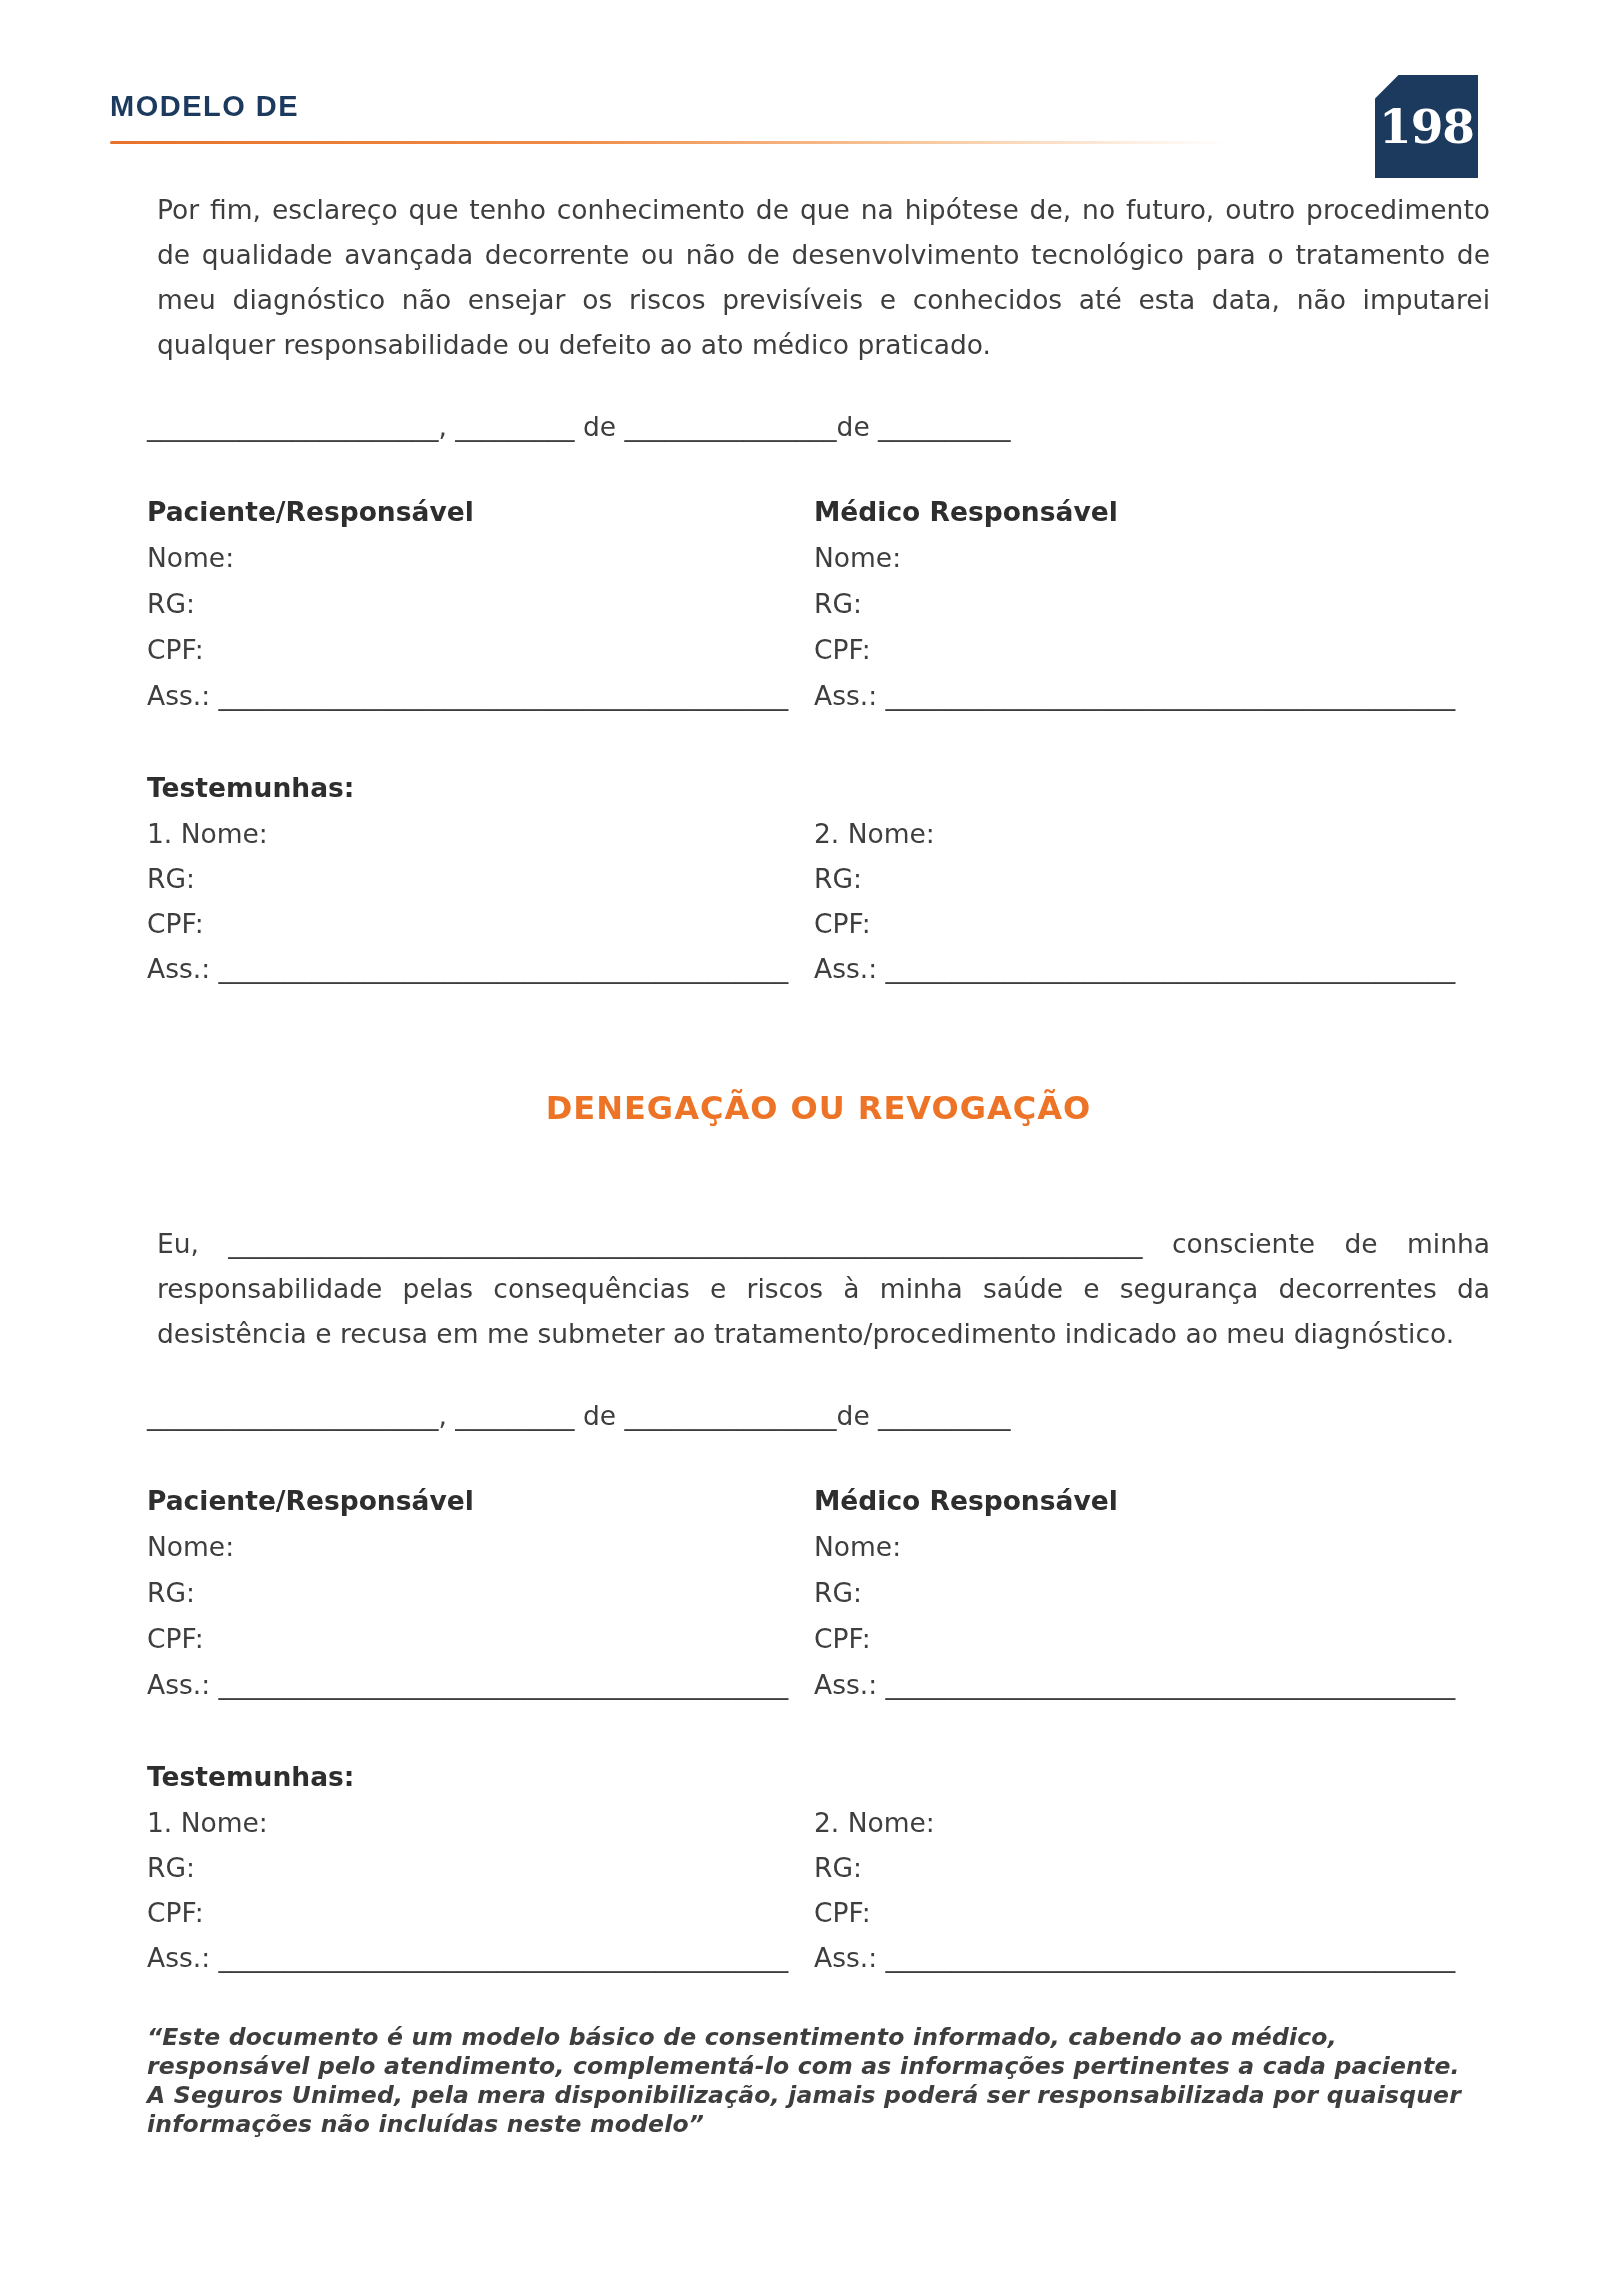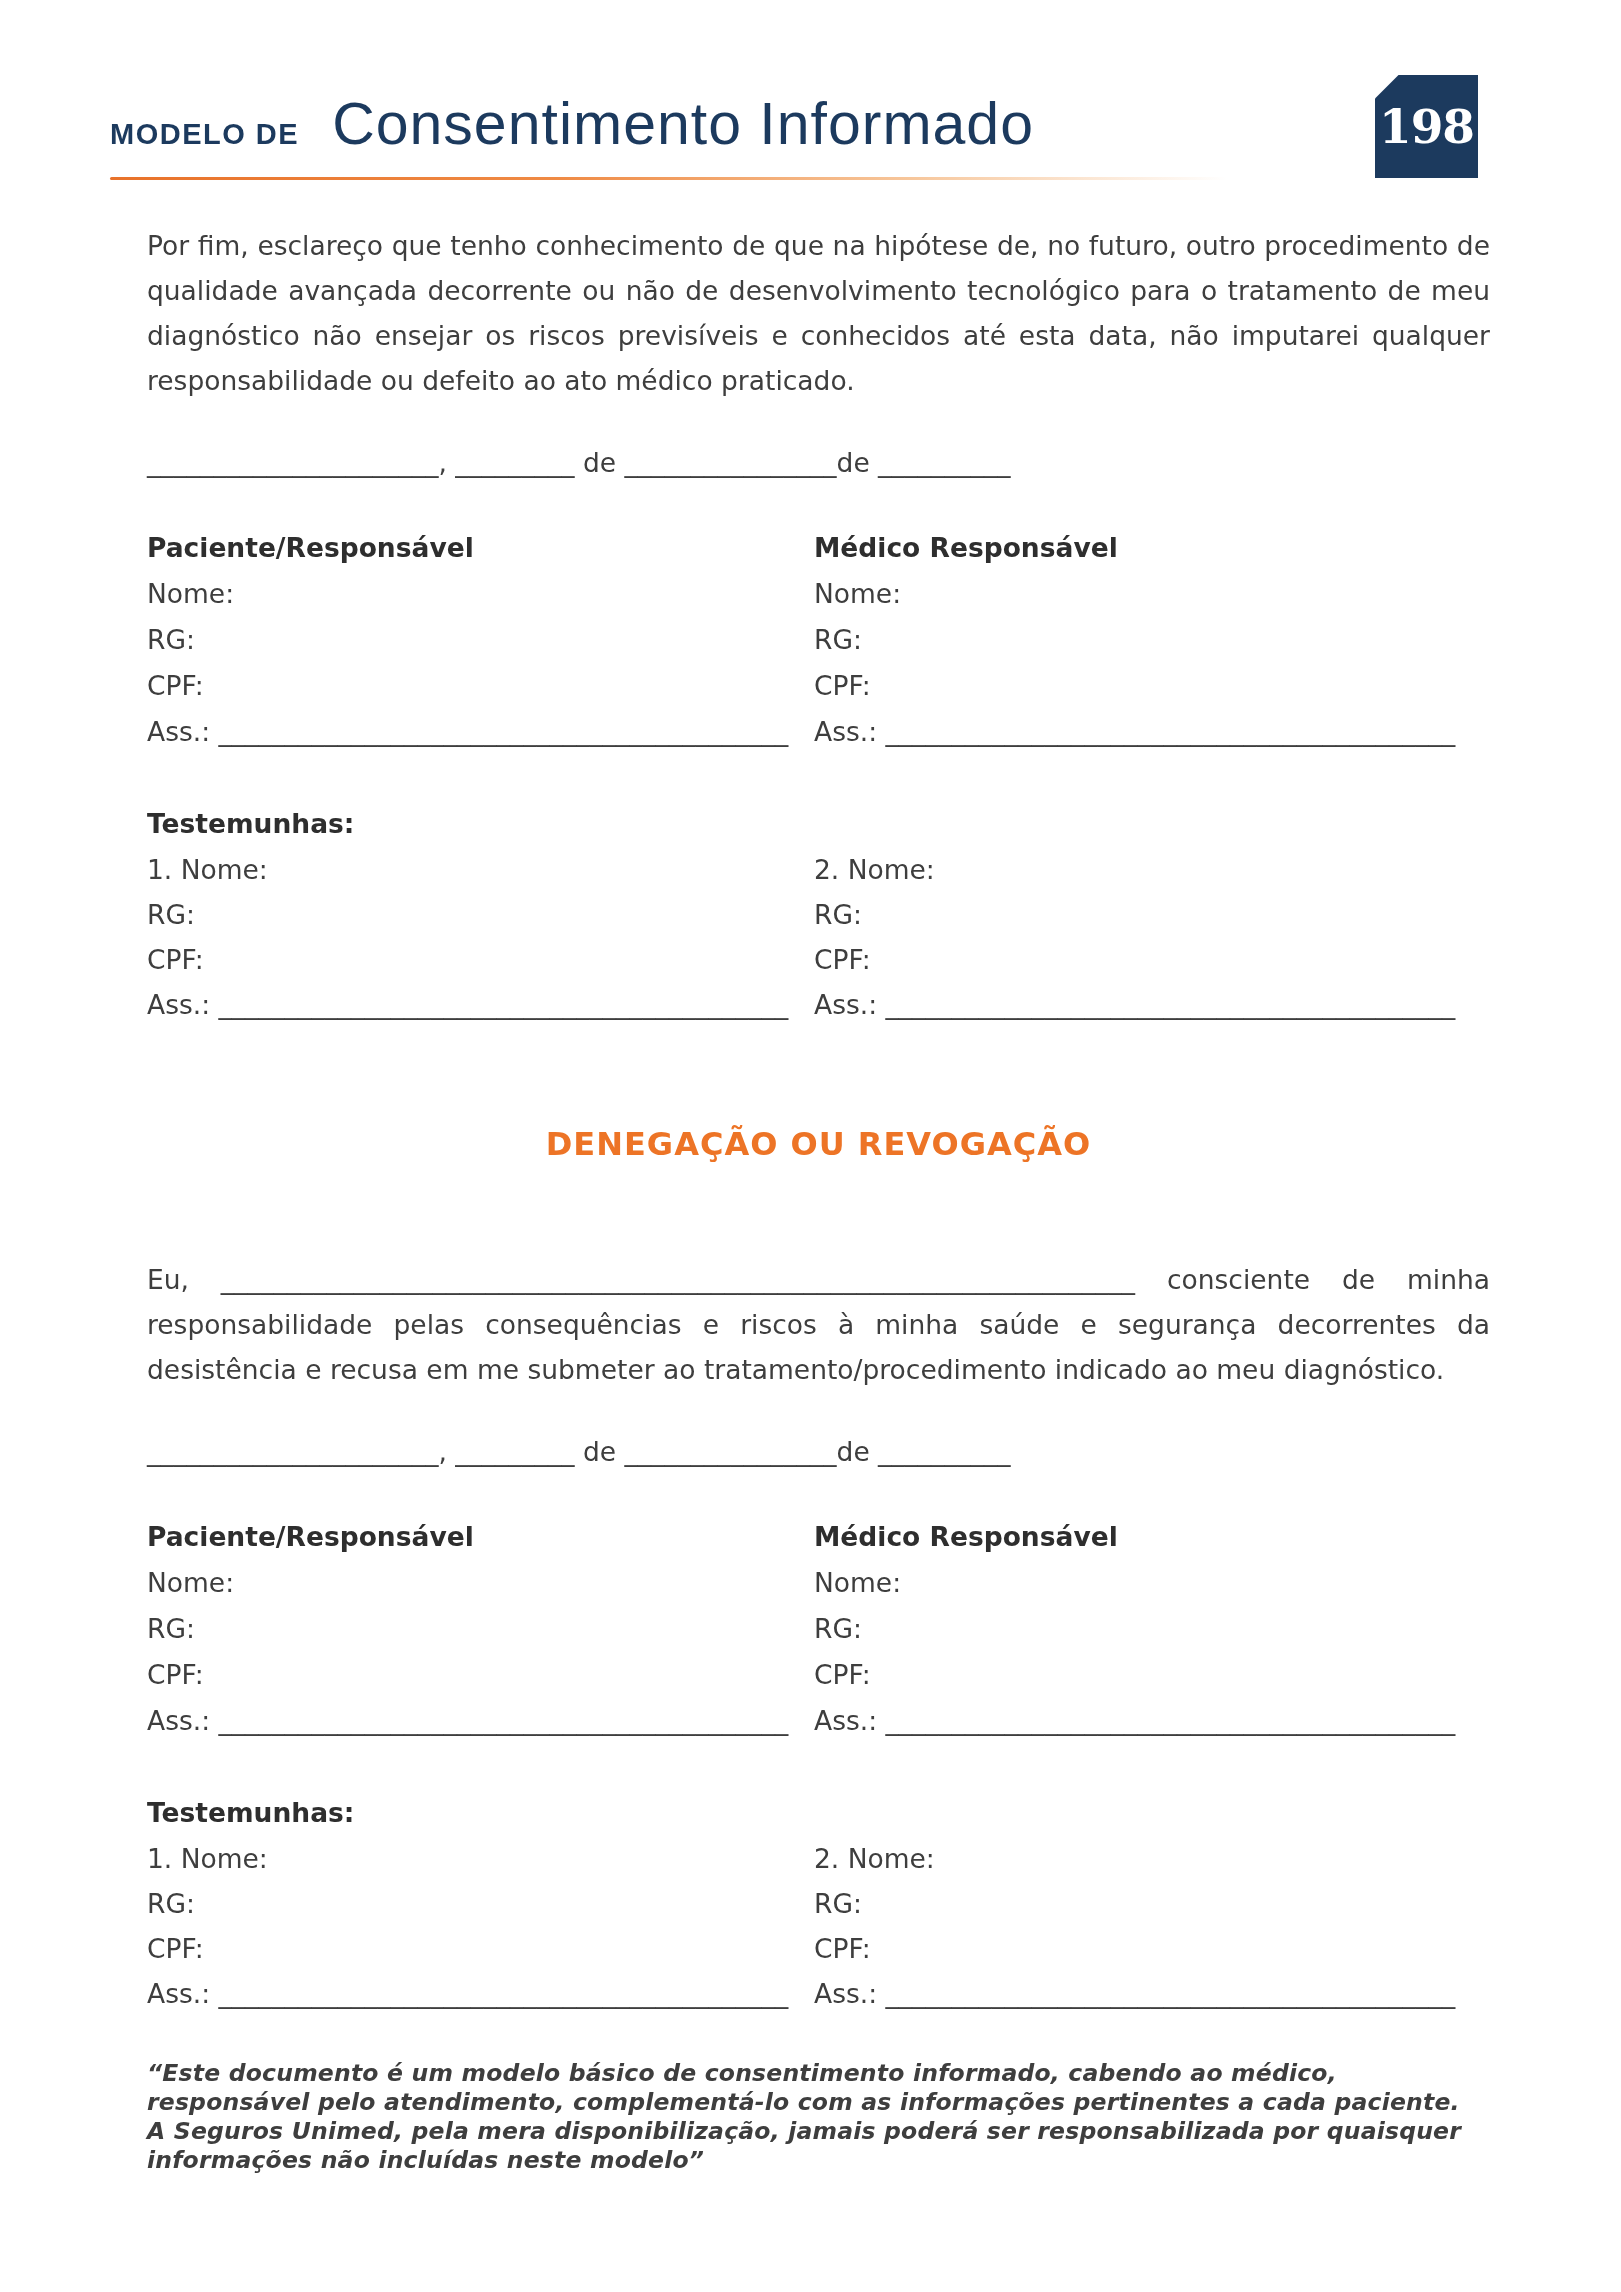--- a/index.html
+++ b/index.html
@@ -35,21 +35,21 @@
     display:flex;align-items:center;justify-content:center;
   }
   .page-badge span{
     font-family:"DejaVu Serif", serif;
     font-weight:bold;font-size:47px;color:#ffffff;letter-spacing:-1px;
   }
   
   .content{padding:0 131px 0 147px;}
   .body-text{
     font-size:26.5px;line-height:45px;text-align:justify;
-    margin:43px 0 0 0;color:#3e3e3e;
+    margin:43px 0 0 10px;color:#3e3e3e;
   }
   .date-line{font-size:26.5px;line-height:45px;margin:37px 0 0 0;}
   .form-block{margin-top:40px;}
   .two-col{display:grid;grid-template-columns:667px 1fr;}
   .col-header{font-weight:bold;font-size:26.5px;line-height:46px;color:#2e2e2e;}
   .field{font-size:26.5px;line-height:46px;}
   .witnesses{margin-top:46px;}
   .witnesses .field{line-height:45px;}
   .uline{white-space:nowrap;}
   .orange-heading{
@@ -66,21 +66,20 @@
   }
 </style>
 </head>
 <body>
 
 <div class="page">
 
   <header class="header">
     <div class="title-row">
       <span class="kicker">MODELO DE</span>
-      <span class="doc-title">Consentimento Informado</span>
     </div>
     <div class="header-rule"></div>
     <div class="page-badge">
       <span>198</span>
     </div>
   </header>
 
   <main class="content">
 
     <p class="body-text">Por fim, esclareço que tenho conhecimento de que na hipótese de, no futuro, outro procedimento de qualidade avançada decorrente ou não de desenvolvimento tecnológico para o tratamento de meu diagnóstico não ensejar os riscos previsíveis e conhecidos até esta data, não imputarei qualquer responsabilidade ou defeito ao ato médico praticado.</p>

